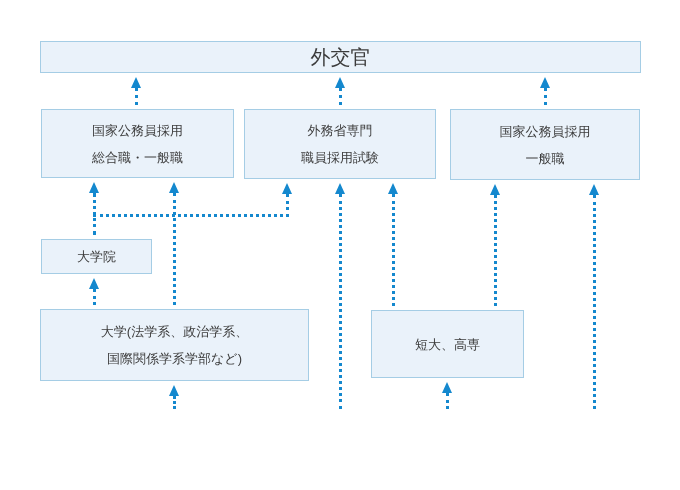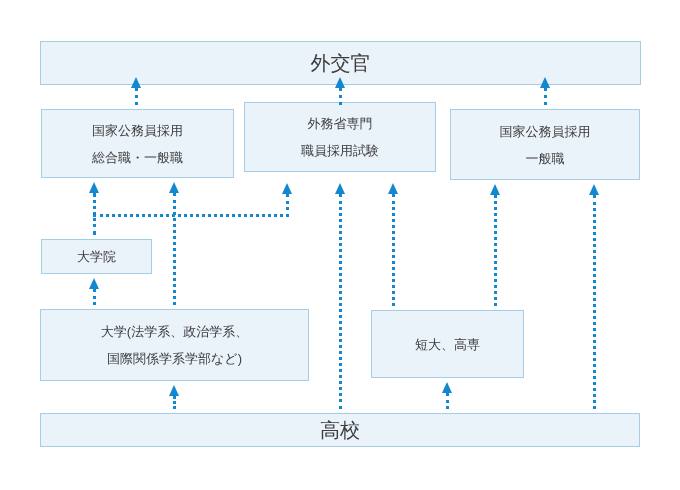--- a/index.html
+++ b/index.html
@@ -19,23 +19,23 @@
 
   .varrow { position:absolute; width:0; border-left:3px dotted #1488ce; }
   .varrow::before {
     content:""; position:absolute; left:-7px; top:-11px; width:0; height:0;
     border-left:5.5px solid transparent; border-right:5.5px solid transparent;
     border-bottom:11px solid #1488ce;
   }
   .hline { position:absolute; height:0; border-top:3px dotted #1488ce; }
 
   
-  #n-gaikokan  { left:40px;  top:41px;  width:601px; height:44px; }
+  #n-gaikokan  { left:40px;  top:41px;  width:601px; height:32px; }
   #n-sogo      { left:41px;  top:109px; width:193px; height:69px; }
-  #n-senmon    { left:244px; top:102px; width:192px; height:70px; }
+  #n-senmon    { left:244px; top:109px; width:192px; height:70px; }
   #n-ippan     { left:450px; top:109px; width:190px; height:71px; }
   #n-daigakuin { left:41px;  top:239px; width:111px; height:35px;align-items:center; }
   #n-daigaku   { left:40px;  top:309px; width:269px; height:72px; }
   #n-tandai    { left:371px; top:310px; width:153px; height:68px; }
   #n-koko      { left:40px;  top:413px; width:600px; height:34px; }
 
   
   #a1  { left:134.5px; top:88px;  height:17px;  }
   #a2  { left:338.5px; top:88px;  height:17px;  }
   #a3  { left:543.5px; top:88px;  height:17px;  }
@@ -74,23 +74,20 @@
   <div class="node" id="n-daigakuin">
     <span>大学院</span>
   </div>
   <div class="node" id="n-daigaku">
     <span>大学(法学系、政治学系、
 国際関係学系学部など)</span>
   </div>
   <div class="node" id="n-tandai">
     <span>短大、高専</span>
   </div>
-  <div class="node big" id="n-koko">
-    <span>高校</span>
-  </div>
 
   <div class="varrow" id="a1"></div>
   <div class="varrow" id="a2"></div>
   <div class="varrow" id="a3"></div>
   <div class="varrow" id="a4"></div>
   <div class="varrow" id="a5"></div>
   <div class="varrow" id="a6"></div>
   <div class="varrow" id="a7"></div>
   <div class="varrow" id="a8"></div>
   <div class="varrow" id="a9"></div>

